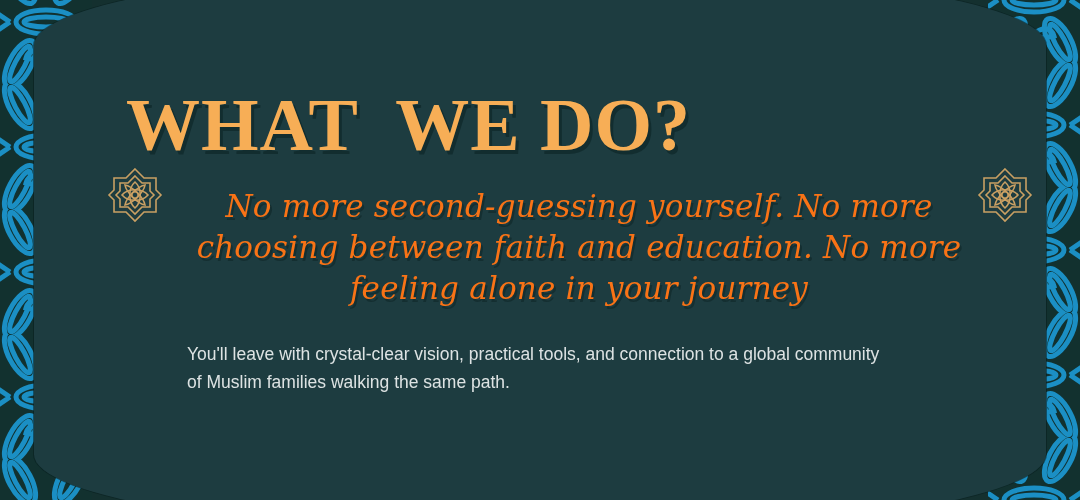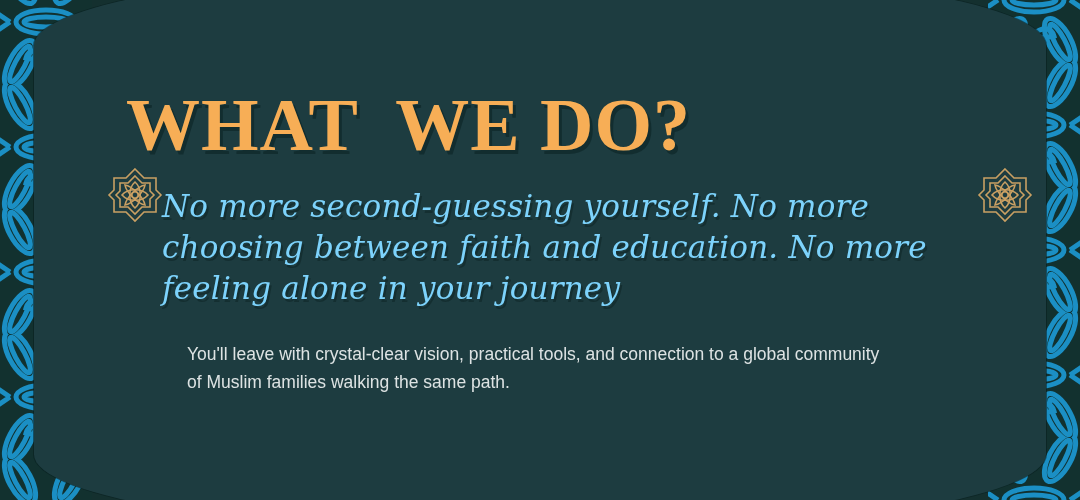--- a/index.html
+++ b/index.html
@@ -80,29 +80,30 @@
     top: 164px;
     width: 62px;
     height: 62px;
   }
   .ornament.left  { left: 70px; }
   .ornament.right { left: 940px; }
 
   
   .subhead {
     position: absolute;
-    left: 128px;
+    left: 145px;
     top: 155px;
     width: 800px;
+    text-align: center;
     font-family: "DejaVu Serif", "Liberation Serif", serif;
     font-style: italic;
     font-size: 31px;
     line-height: 41px;
     letter-spacing: .2px;
-    color: #7dd3fc;
+    color: #f97316;
     text-shadow: 2px 3px 0 rgba(10,32,32,.45);
   }
 
   
   .body-copy {
     position: absolute;
     left: 153px;
     top: 322px;
     width: 700px;
     font-family: "Liberation Sans", sans-serif;

